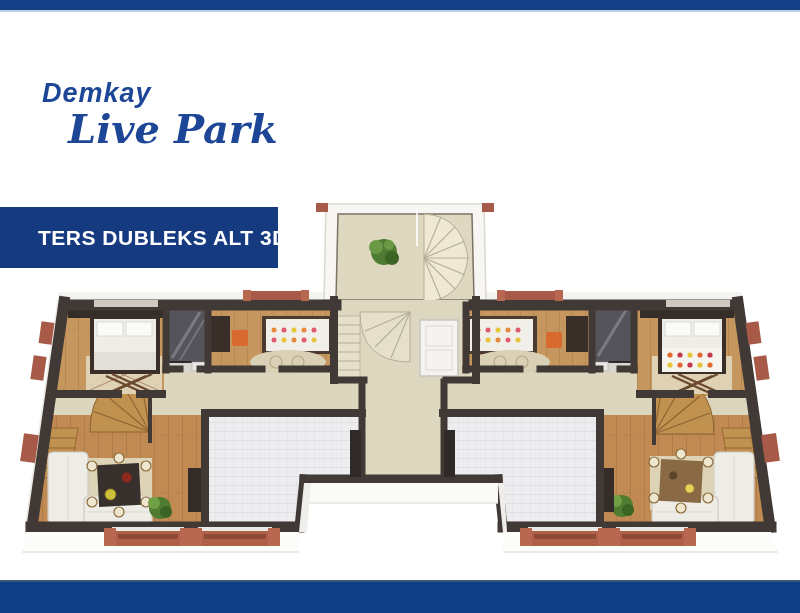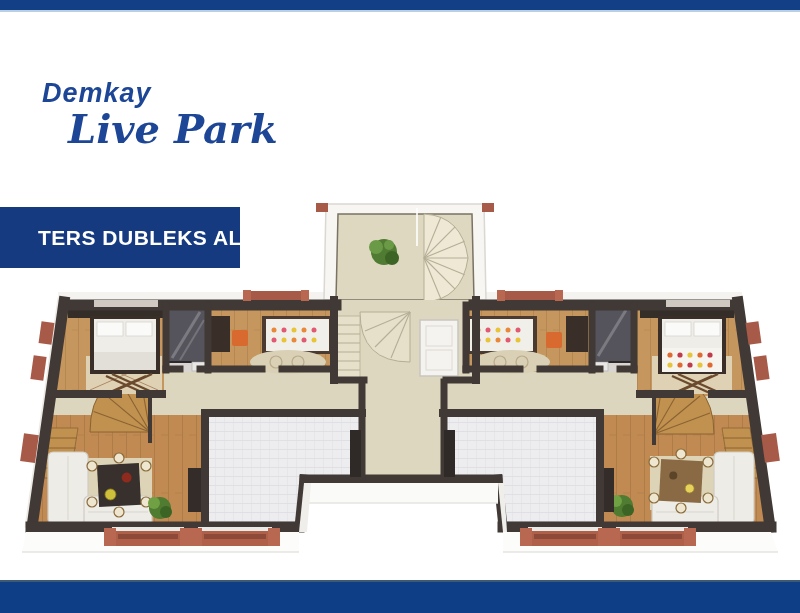--- a/index.html
+++ b/index.html
@@ -7,21 +7,21 @@
          font-family:"Liberation Sans",sans-serif;}
   .top-bar{position:absolute;left:0;top:0;width:800px;height:10px;background:#123f85;
            border-bottom:2px solid #b9cfe4;}
   .bottom-bar{position:absolute;left:0;top:580px;width:800px;height:33px;background:#0e3e86;
               border-top:2px solid #3d5a75;box-sizing:border-box;}
   .logo{position:absolute;left:42px;top:48px;color:#1d4796;margin-top:32px;}
   .logo-line1{font-family:"Liberation Sans",sans-serif;font-style:italic;font-weight:bold;
               font-size:27px;letter-spacing:1px;line-height:1;}
   .logo-line2{font-family:"DejaVu Serif",serif;font-style:italic;font-weight:bold;
               font-size:40px;line-height:1;margin-left:26px;margin-top:2px;letter-spacing:0px;}
-  .banner{position:absolute;left:0;top:207px;width:240px;height:61px;background:#153a80;
+  .banner{position:absolute;left:0;top:207px;width:278px;height:61px;background:#153a80;
           display:flex;align-items:center;}
   .banner-label{color:#ffffff;font-weight:bold;font-size:21px;letter-spacing:0.5px;
                 padding-left:38px;white-space:nowrap;}
   .plan{position:absolute;left:0;top:0;width:800px;height:613px;}
 </style>
 </head>
 <body>
 
 <div class="stage">
 

